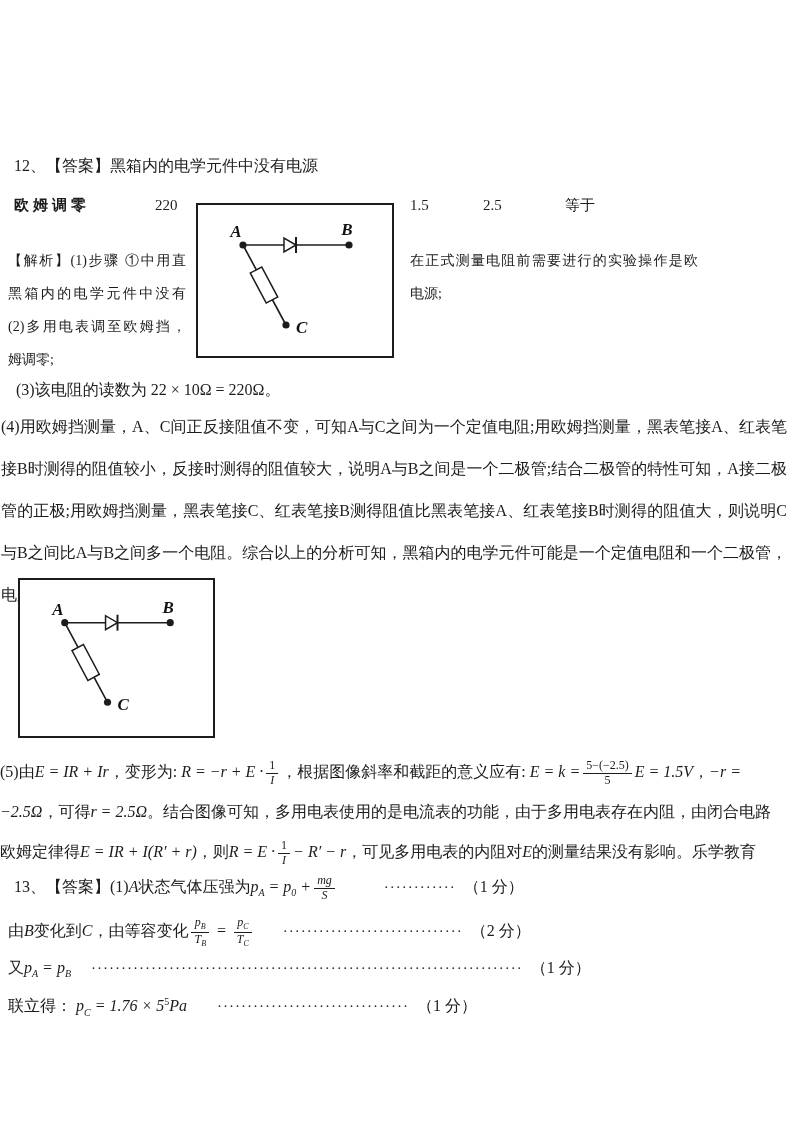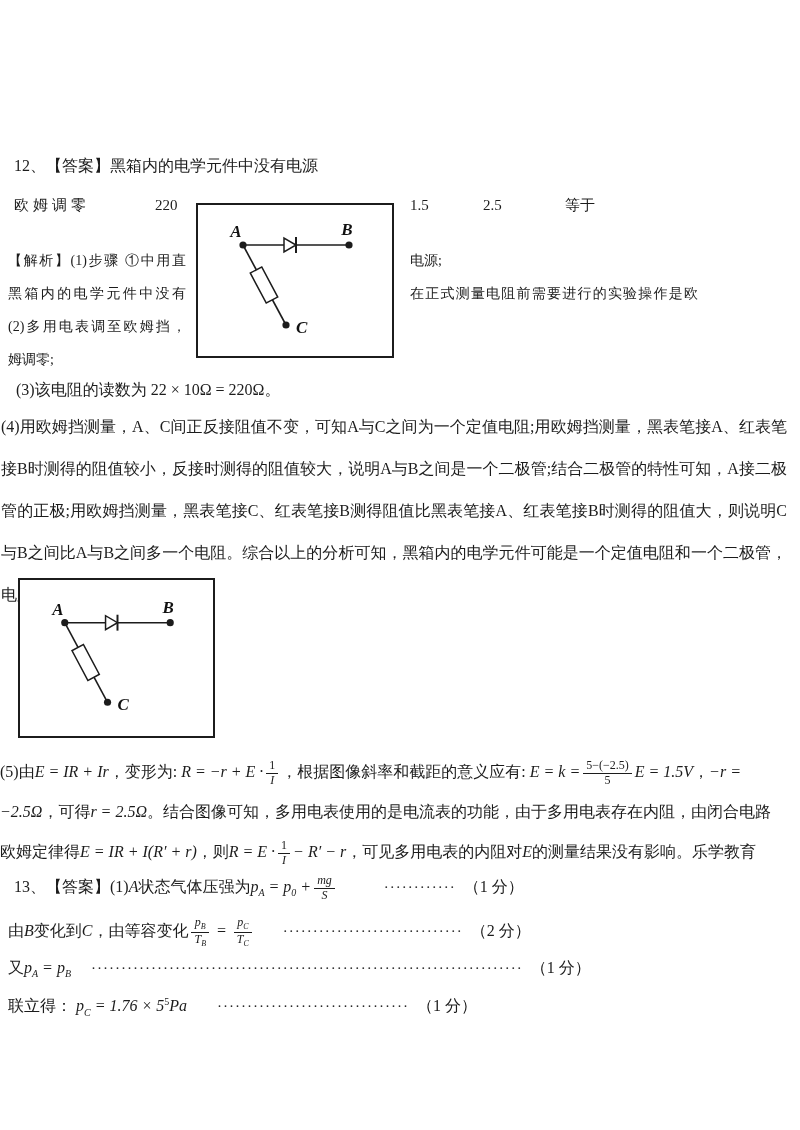--- a/index.html
+++ b/index.html
@@ -18,21 +18,21 @@
   sup{font-size:10px;}
   .frac{display:inline-block;text-align:center;vertical-align:middle;line-height:1.15;font-size:12px;margin:0 3px;font-style:normal;}
   .frac .fn{display:block;border-bottom:1px solid #1c1c1c;padding:0 3px;}
   .frac .fd{display:block;padding:0 3px;}
   .frac .var{font-style:italic;}
   .frac sub{font-size:8px;}
   .diagram-box{border:2.5px solid #1c1c1c;background:#fff;box-sizing:border-box;}
   .qline{font-size:16px;white-space:nowrap;}
   .dots{letter-spacing:1px;color:#2a2a2a;font-size:15px;}
   .score{margin-left:8px;margin-top:37px;}
-  .spread{letter-spacing:4px;}
+  .spread{letter-spacing:4px;font-weight:bold;}
   svg text{font-family:"Liberation Serif","DejaVu Serif",serif;font-weight:bold;font-style:italic;font-size:17px;fill:#111;}
 </style>
 </head>
 <body>
 
 <div id="page">
 
   <div class="abs t16" style="top:144px;left:14px;margin-top:12px;">12、【答案】黑箱内的电学元件中没有电源</div>
 
   <div class="abs t15 spread" style="top:196px;left:14px;">欧姆调零</div>
@@ -58,22 +58,22 @@
   </div>
 
   <div class="abs col" style="top:244px;left:8px;width:178px;">
     <div class="ln just">【解析】(1)步骤 ①中用直</div>
     <div class="ln just">黑箱内的电学元件中没有</div>
     <div class="ln just">(2)多用电表调至欧姆挡，</div>
     <div class="ln">姆调零;</div>
   </div>
 
   <div class="abs col" style="top:244px;left:410px;width:288px;">
+    <div class="ln just">在正式测量电阻前需要进行的实验操作是欧</div>
     <div class="ln">电源;</div>
-    <div class="ln just">在正式测量电阻前需要进行的实验操作是欧</div>
   </div>
 
   <div class="abs t16" style="top:380px;left:16px;">(3)该电阻的读数为 22 × 10Ω = 220Ω。</div>
 
   <div class="abs para" style="top:406px;left:1px;width:786px;line-height:42px;">(4)用欧姆挡测量，A、C间正反接阻值不变，可知A与C之间为一个定值电阻;用欧姆挡测量，黑表笔接A、红表笔接B时测得的阻值较小，反接时测得的阻值较大，说明A与B之间是一个二极管;结合二极管的特性可知，A接二极管的正极;用欧姆挡测量，黑表笔接C、红表笔接B测得阻值比黑表笔接A、红表笔接B时测得的阻值大，则说明C与B之间比A与B之间多一个电阻。综合以上的分析可知，黑箱内的电学元件可能是一个定值电阻和一个二极管，电路的结构如图所示:</div>
 
   <div class="abs diagram-box" style="top:578px;left:18px;width:197px;height:160px;">
     <svg width="192" height="155" viewBox="0 0 193 150">
       <line x1="45" y1="40" x2="151" y2="40" stroke="#1c1c1c" stroke-width="1.6"></line>
       <polygon points="86,33 86,47 98,40" fill="#ffffff" stroke="#1c1c1c" stroke-width="1.5"></polygon>

